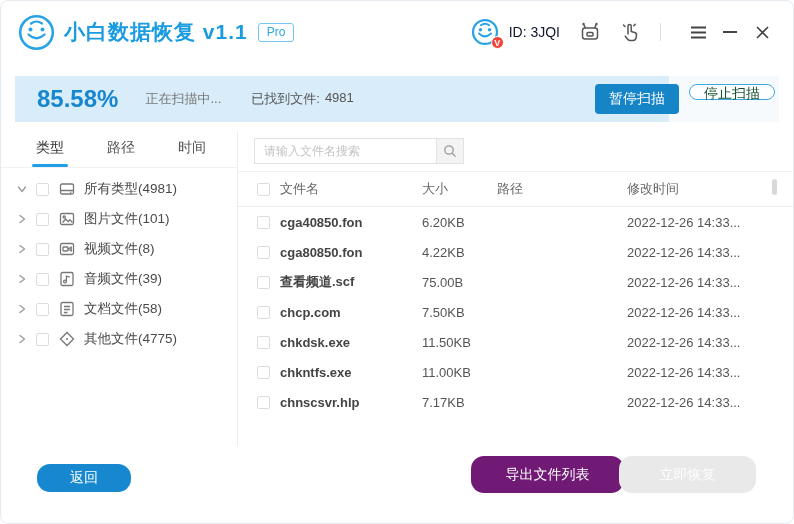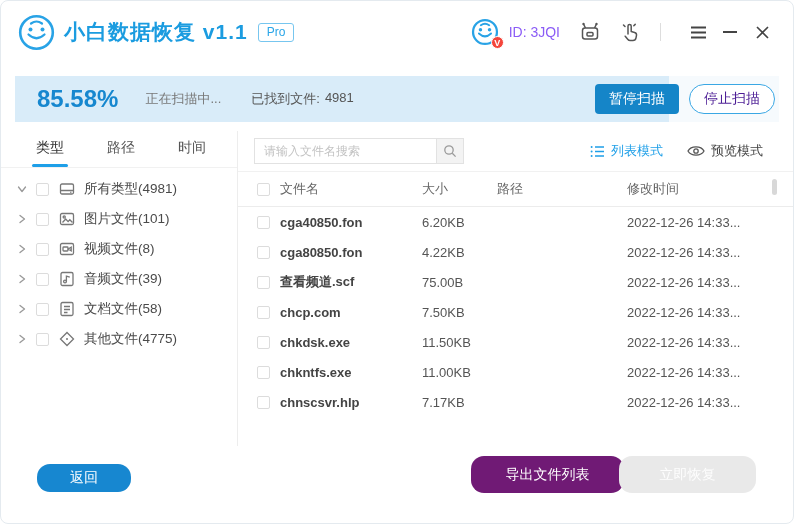--- a/index.html
+++ b/index.html
@@ -10,35 +10,35 @@
   
   .titlebar { height:62px; display:flex; align-items:center; padding:0 20px 0 17px; }
   .logo { width:37px; height:37px; flex:0 0 auto; }
   .app-title { font-size:21px; font-weight:bold; color:#1b9ce0; margin-left:9px; letter-spacing:1px; white-space:nowrap; }
   .pro-badge { margin-left:10px; font-size:12px; color:#2ba6e8; border:1px solid #77c6ef; border-radius:3px; padding:1px 8px 2px; line-height:14px; }
   .titlebar-right { margin-left:auto; display:flex; align-items:center; }
   .avatar-wrap { position:relative; width:28px; height:28px; }
   .v-badge { position:absolute; right:-5px; bottom:-3px; width:13px; height:13px; background:#f4453b; color:#fff;
              border-radius:50%; font-size:9px; font-weight:bold; display:flex; align-items:center; justify-content:center;
              border:1px solid #fff; }
-  .user-id { color:#8b5cf6; font-size:14px; margin:0 18px 0 10px; white-space:nowrap; }
+  .user-id { color:#0f172a; font-size:14px; margin:0 18px 0 10px; white-space:nowrap; }
   .tb-icon { display:flex; align-items:center; margin-right:17px; cursor:pointer; }
   .tb-divider { width:1px; height:18px; background:#ddd; margin:0 16px 0 2px; }
   .win-btn { display:flex; align-items:center; justify-content:center; width:22px; height:22px; margin-left:10px; cursor:pointer; }
 
   
   .banner { position:relative; margin:13px 14px 0; height:46px; background:#f6fafd; }
   .banner-fill { position:absolute; top:0; left:0; bottom:0; background:#d9ecf9; }
   .banner-content { position:relative; height:100%; display:flex; align-items:center; }
   .percent { color:#1687cf; font-size:24px; font-weight:bold; margin-left:22px; }
   .scan-status { color:#787878; font-size:13px; margin-left:27px; }
   .stat { color:#555; font-size:13px; margin-left:30px; display:flex; gap:5px; }
   .pause-btn { position:absolute; right:100px; top:8px; width:84px; height:30px; background:#1585c8; color:#fff;
                font-size:14px; border:none; border-radius:4px; cursor:pointer; font-family:inherit; }
-  .stop-btn  { position:absolute; right:4px; top:8px; width:86px; height:30px; background:#fff; color:#4c1d95;
+  .stop-btn  { position:absolute; right:4px; top:8px; width:86px; height:16px; background:#fff; color:#14532d;
                font-size:14px; border:1px solid #3aa7e4; border-radius:16px; cursor:pointer; font-family:inherit; }
 
   
   .body-area { display:flex; height:315px; margin-top:9px; }
 
   .sidebar { width:237px; flex:0 0 auto; border-right:1px solid #ededed; }
   .side-tabs { display:flex; padding:8px 0 0 35px; gap:43px; border-bottom:1px solid #f1f1f1; }
   .side-tab { font-size:14px; color:#555; padding-bottom:10px; position:relative; cursor:pointer; white-space:nowrap; }
   .side-tab.active { color:#333; }
   .side-tab.active::after { content:""; position:absolute; left:-4px; right:-4px; bottom:0; height:3px;
@@ -282,38 +282,20 @@
       <div class="toolbar">
         <div class="search-group">
           <input class="search-input" type="text" placeholder="请输入文件名搜索" style="">
           <span class="search-btn">
             <svg width="14" height="14" viewBox="0 0 14 14" fill="none" stroke="#9a9a9a" stroke-width="1.3">
                 <circle cx="6" cy="6" r="4.2"></circle>
                 <path d="M9.3 9.3 L12.6 12.6"></path>
               </svg>
           </span>
         </div>
-        <div class="view-modes">
-          <span class="mode list">
-            <svg width="15" height="13" viewBox="0 0 15 13" fill="none" stroke="#1e9fe8" stroke-width="1.4">
-                <path d="M5 2 h9 M5 6.5 h9 M5 11 h9"></path>
-                <circle cx="1.6" cy="2" r="1" fill="#1e9fe8" stroke="none"></circle>
-                <circle cx="1.6" cy="6.5" r="1" fill="#1e9fe8" stroke="none"></circle>
-                <circle cx="1.6" cy="11" r="1" fill="#1e9fe8" stroke="none"></circle>
-              </svg>
-            <span>列表模式</span>
-          </span>
-          <span class="mode preview">
-            <svg width="18" height="12" viewBox="0 0 18 12" fill="none" stroke="#555" stroke-width="1.3">
-                <path d="M1 6 C4 0.5 14 0.5 17 6 C14 11.5 4 11.5 1 6 Z"></path>
-                <circle cx="9" cy="6" r="2.2"></circle>
-              </svg>
-            <span>预览模式</span>
-          </span>
-        </div>
       </div>
 
       <div class="table-header">
         <span class="checkbox"></span>
         <span class="col-name">文件名</span>
         <span class="col-size">大小</span>
         <span class="col-path">路径</span>
         <span class="col-time">修改时间</span>
       </div>
 

